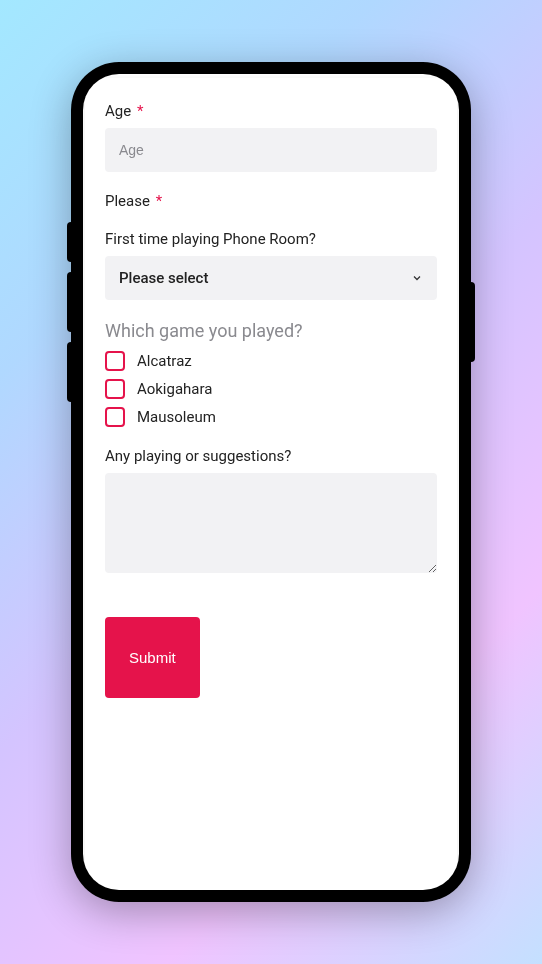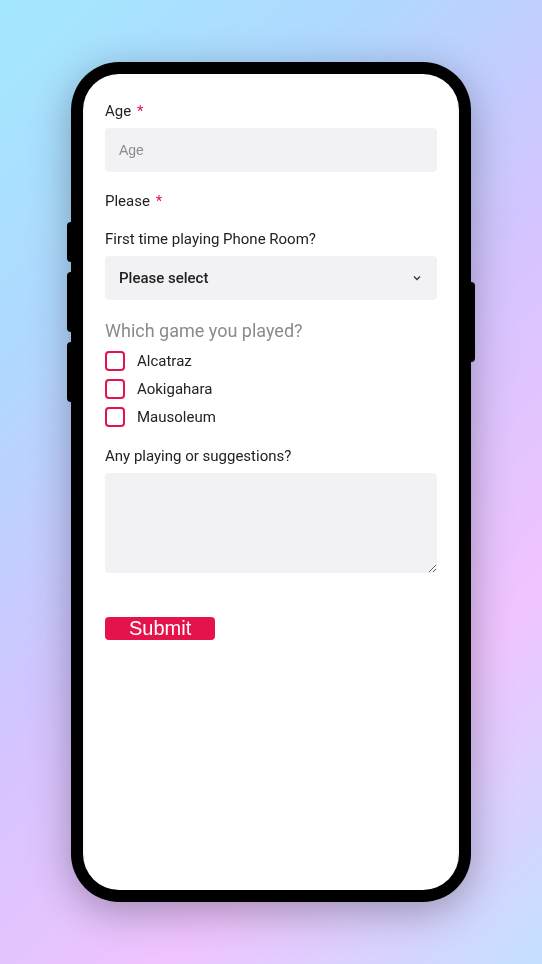--- a/index.html
+++ b/index.html
@@ -151,22 +151,22 @@
   .star-icon {
     width: 24px;
     height: 24px;
     cursor: pointer;
   }
   .submit-btn {
     background: #e5134b;
     color: #fff;
     border: none;
     border-radius: 4px;
-    padding: 0 24px;
-    font-size: 20px;
+    padding: 32px 24px;
+    font-size: 15px;
     cursor: pointer;
     margin-top: 20px;
   }
 </style>
 </head>
 <body>
 
 <div class="phone">
   <div class="side-btn-left2"></div>
   <div class="side-btn-right"></div>

